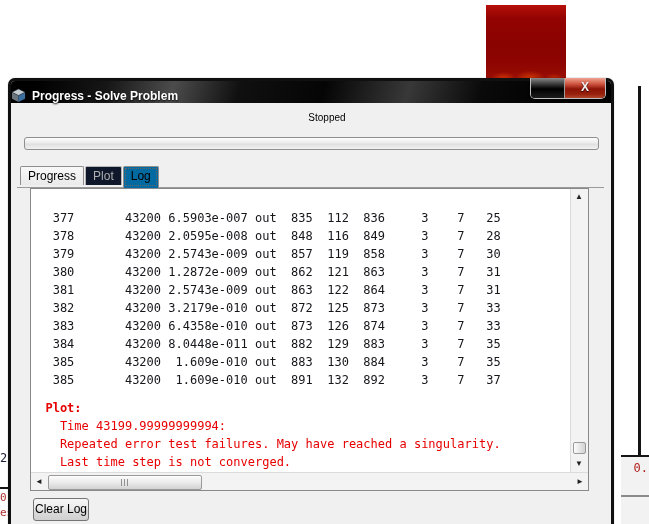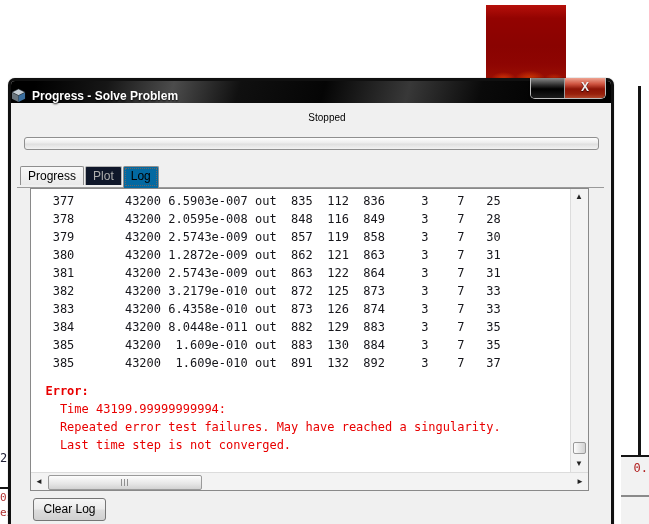--- a/index.html
+++ b/index.html
@@ -71,21 +71,21 @@
   .tab.selected{
     height:21px;background:#0369a1;z-index:3;position:relative;
     outline:1px dotted #666;outline-offset:-3px;
   }
   .tab-underline{position:absolute;left:6px;top:106px;width:587px;height:1px;background:#9a9a9a;z-index:1;}
   
   .log-box{
     position:absolute;left:19px;top:107px;width:557px;height:301px;
     border:1px solid #898989;background:#fff;z-index:2;
   }
-  .log-text{position:absolute;left:0;top:0;right:18px;bottom:18px;overflow:hidden;padding:3px 0 0 0;}
+  .log-text{position:absolute;left:0;top:0;right:18px;bottom:18px;overflow:hidden;padding:20px 0 0 0;}
   .log-text pre{margin:0;font:12px/18px "DejaVu Sans Mono","Liberation Mono",monospace;color:#15151a;white-space:pre;}
   .log-text pre.error{margin-top:10px;color:#e80000;}
   .log-text pre.error b{font-weight:bold;}
   
   .vsb{position:absolute;top:0;right:0;bottom:18px;width:18px;background:#f3f3f3;border-left:1px solid #dcdcdc;box-sizing:border-box;}
   .hsb{position:absolute;left:0;right:0;bottom:0;height:18px;background:#f3f3f3;border-top:1px solid #dcdcdc;box-sizing:border-box;}
   .sb-arrow{position:absolute;font-size:8px;color:#222;text-align:center;width:16px;height:16px;line-height:16px;}
   .vsb .up{top:0;left:0;}
   .vsb .down{bottom:0;left:0;}
   .hsb .left{left:0;top:1px;}
@@ -99,21 +99,21 @@
     position:absolute;left:17px;top:2px;width:152px;height:13px;
     border:1px solid #9a9a9a;border-radius:2px;
     background:linear-gradient(#fdfdfd,#e6e6e6 60%,#d2d2d2);
   }
   .hsb-grip{
     position:absolute;left:50%;top:3px;width:8px;height:7px;margin-left:-4px;
     background:repeating-linear-gradient(90deg,#909090 0 1px,transparent 1px 3px);
   }
   
   .clear-log{
-    position:absolute;left:22px;top:417px;width:73px;height:23px;
+    position:absolute;left:22px;top:417px;width:56px;height:23px;
     border:1px solid #757575;border-radius:3px;
     background:linear-gradient(#f6f6f6,#ebebeb 45%,#dcdcdc 55%,#d0d0d0);
     font-family:"Liberation Sans",sans-serif;font-size:12px;color:#000;
     text-align:center;line-height:21px;box-sizing:border-box;
   }
 </style>
 </head>
 <body>
 
 <div class="red-panel"></div>
@@ -162,21 +162,21 @@
       <pre id="logRows">   377       43200 6.5903e-007 out  835  112  836     3    7   25
    378       43200 2.0595e-008 out  848  116  849     3    7   28
    379       43200 2.5743e-009 out  857  119  858     3    7   30
    380       43200 1.2872e-009 out  862  121  863     3    7   31
    381       43200 2.5743e-009 out  863  122  864     3    7   31
    382       43200 3.2179e-010 out  872  125  873     3    7   33
    383       43200 6.4358e-010 out  873  126  874     3    7   33
    384       43200 8.0448e-011 out  882  129  883     3    7   35
    385       43200  1.609e-010 out  883  130  884     3    7   35
    385       43200  1.609e-010 out  891  132  892     3    7   37</pre>
-      <pre id="logError" class="error"><b>  Error:</b>
+      <pre id="logError" class="error"><b>  Plot:</b>
     Time 43199.99999999994:
     Repeated error test failures. May have reached a singularity.
     Last time step is not converged.</pre>
     </div>
     <div class="vsb">
       <div class="sb-arrow up">▲</div>
       <div class="vsb-thumb"></div>
       <div class="sb-arrow down">▼</div>
     </div>
     <div class="hsb">

